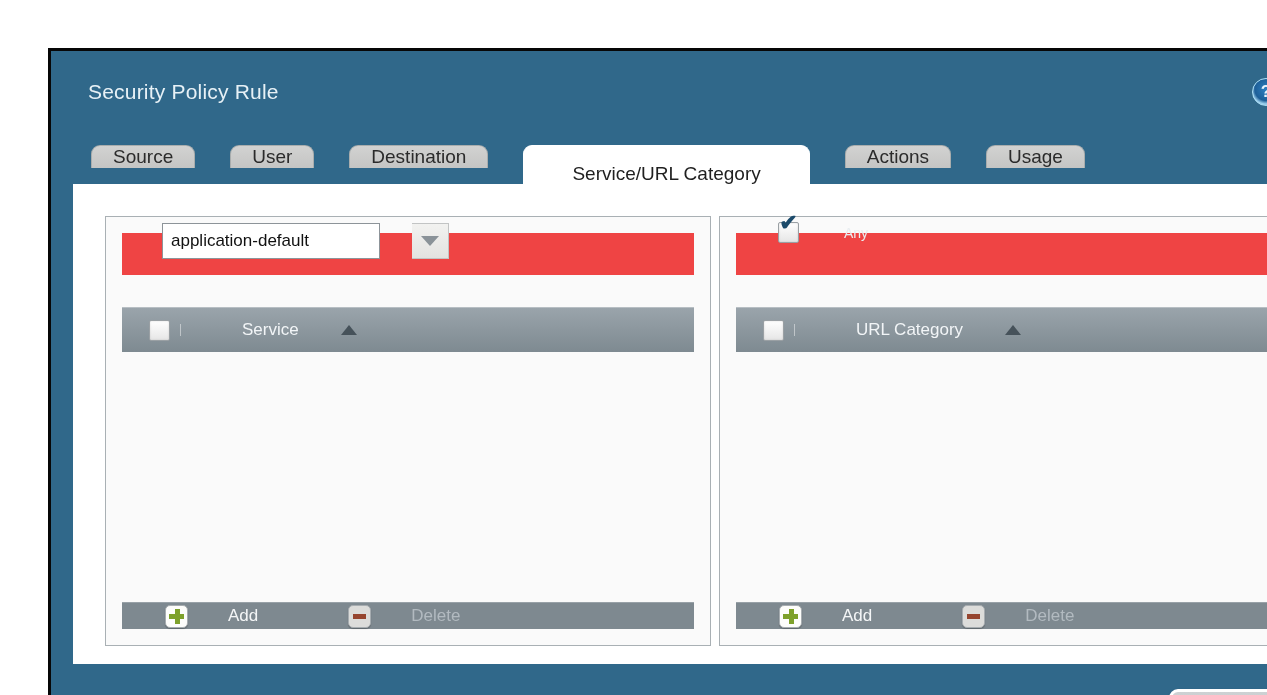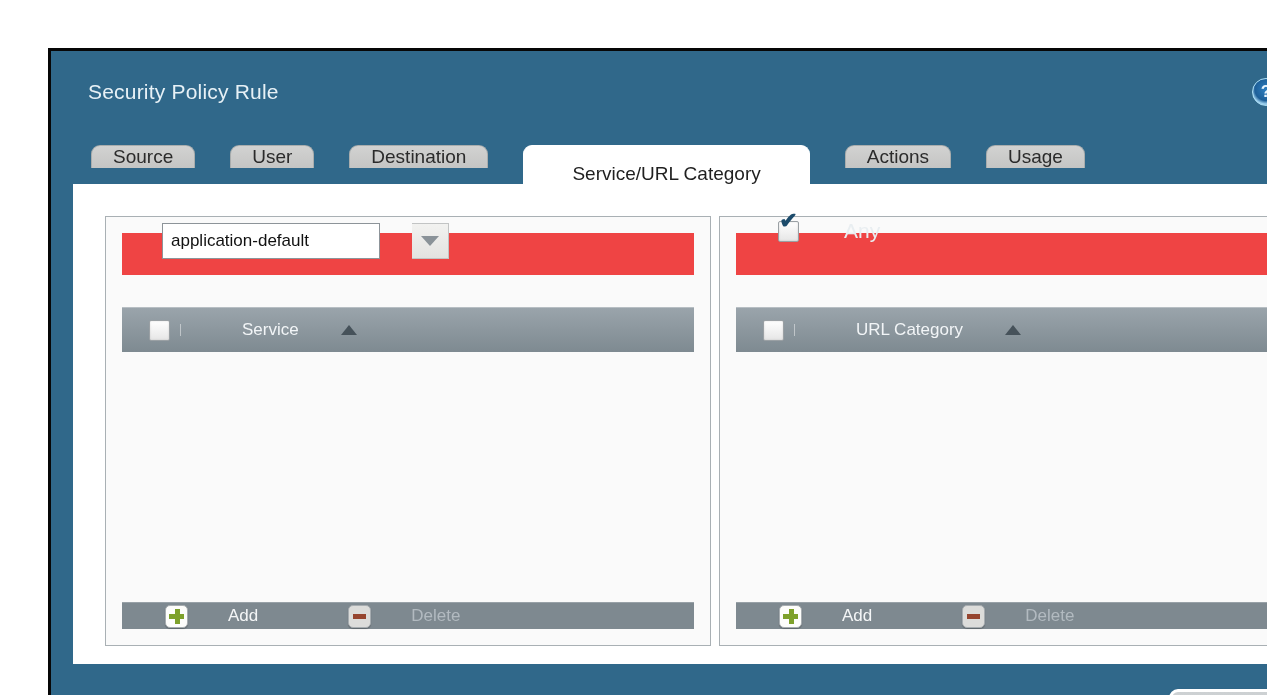--- a/index.html
+++ b/index.html
@@ -87,21 +87,21 @@
     display:flex; align-items:center; justify-content:center;
     cursor:pointer; flex:0 0 auto;
     box-shadow:inset 0 0 2px rgba(0,0,0,.15);
   }
   .checkbox .check-glyph{
     font-size:22px; font-weight:bold; color:#1C4B6B; line-height:1;
     margin-top:-4px;
   }
 
   .any-row{ display:flex; align-items:center; gap:13px; padding-left:2px; }
-  .any-label{ color:#e9eef1; font-size:21px; }
+  .any-label{ color:#e9eef1; font-size:14px; }
 
   
   .col-header{
     height:45px; flex:0 0 auto;
     background:linear-gradient(#9aa4ab,#7E8A91);
     border-top:1px solid #b7bec3;
     display:flex; align-items:center; color:#f2f5f7; font-size:17px;
     cursor:pointer;
   }
   .col-check-cell{

